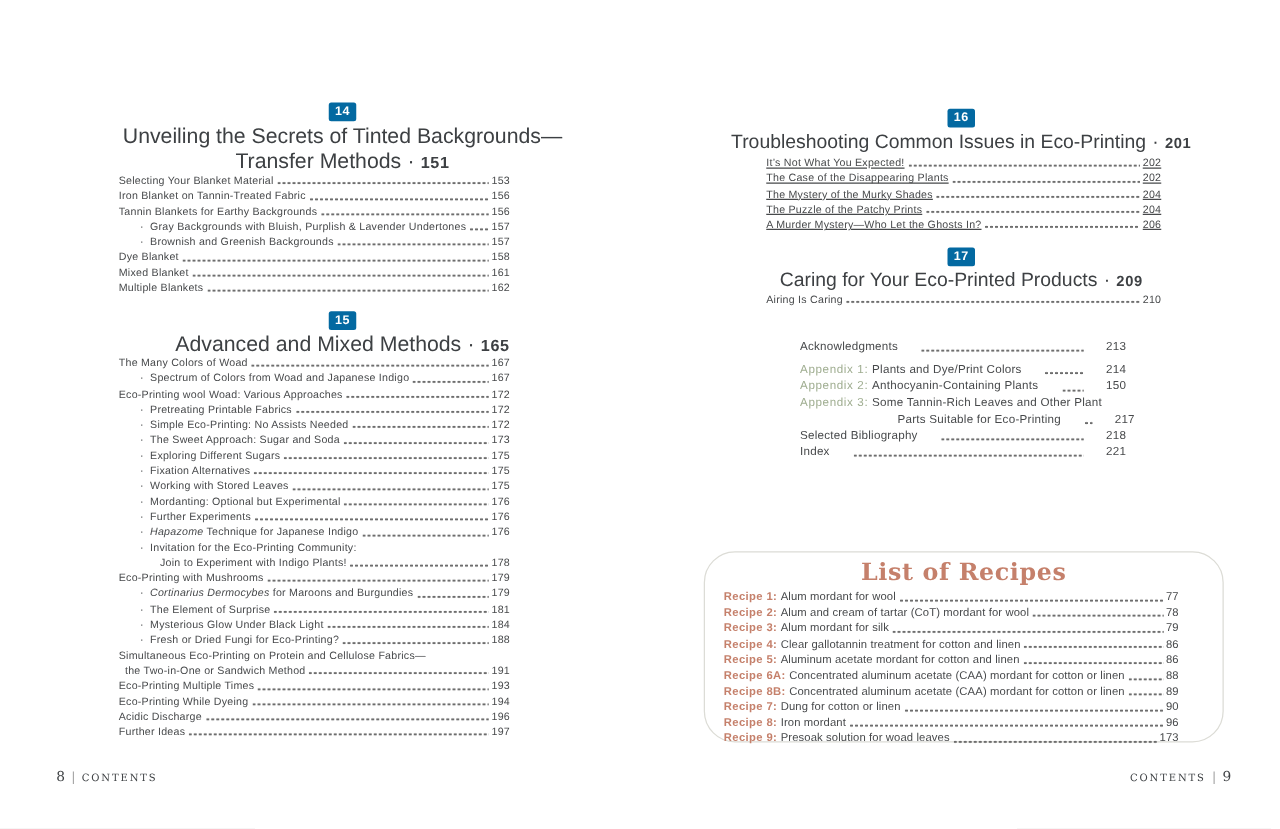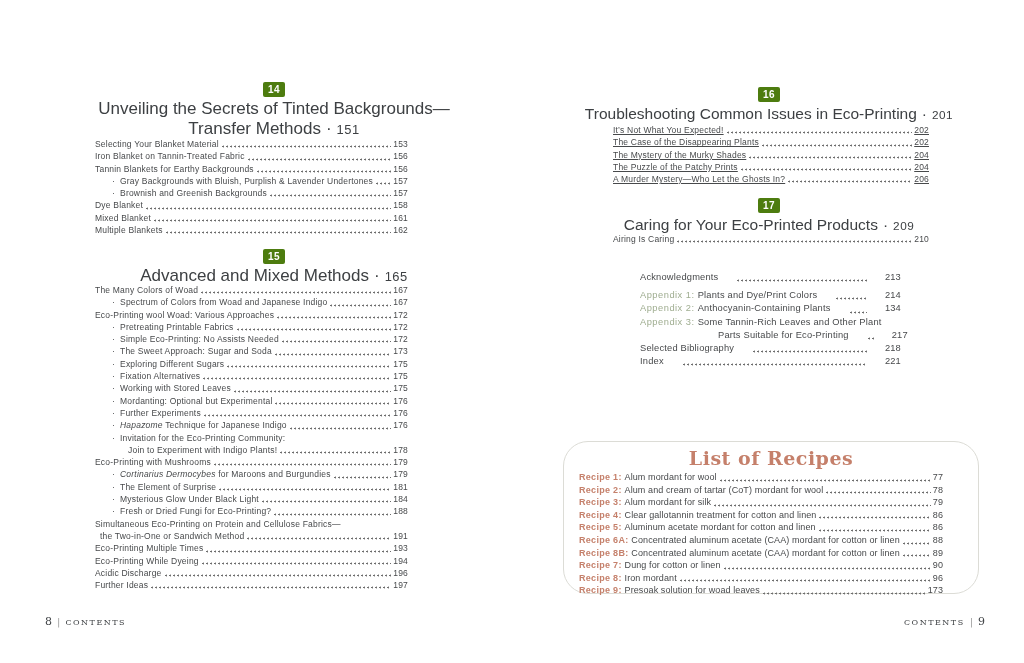--- a/index.html
+++ b/index.html
@@ -6,28 +6,28 @@
   .spread {
     position:relative; width:1024px; height:663px; background:#ffffff;
     font-family:"Liberation Sans","DejaVu Sans",sans-serif;
     color:#47494b; overflow:hidden; margin:0 auto;
   }
   .abs { position:absolute; }
 
   
   .ch-head { text-align:center; }
   .badge {
-    display:inline-block; background:#4d7c0f; color:#ffffff;
+    display:inline-block; background:#0369a1; color:#ffffff;
     font-size:10px; font-weight:bold; line-height:1;
     padding:3px 5px 2px 5px; border-radius:2px; letter-spacing:0.5px;
   }
   .ch-title { margin-top:2px; font-size:17px; line-height:20px; color:#3d4043; }
   .ch-title .line { display:block; }
   .ch-title .sep { padding:0 5px; }
-  .ch-title .ch-page { font-size:0.76em; font-weight:normal; letter-spacing:0.5px; }
+  .ch-title .ch-page { font-size:0.76em; font-weight:bold; letter-spacing:0.5px; }
   #ch16-head .ch-title, #ch17-head .ch-title { font-size:15.5px; }
 
   
   .entries { font-size:8.5px; letter-spacing:0.2px; }
   .row { display:flex; align-items:flex-end; line-height:12.3px; white-space:nowrap; }
   .row .txt { flex:0 0 auto; }
   .row .pg { flex:0 0 auto; }
   .dots {
     flex:1 1 auto; min-width:6px; height:3px; margin:0 2px 2px 3px;
     background-image:radial-gradient(circle at 1.2px 1.5px, #6d6d6d 0.9px, transparent 1.15px);
@@ -308,21 +308,21 @@
         <span class="pg">213</span>
       </div>
       <div class="row lvl-top">
         <span class="txt"><span class="prefix appendix">Appendix 1: </span>Plants and Dye/Print Colors</span>
         <span class="dots"></span>
         <span class="pg">214</span>
       </div>
       <div class="row lvl-top">
         <span class="txt"><span class="prefix appendix">Appendix 2: </span>Anthocyanin-Containing Plants</span>
         <span class="dots"></span>
-        <span class="pg">134</span>
+        <span class="pg">150</span>
       </div>
       <div class="row lvl-top">
         <span class="txt"><span class="prefix appendix">Appendix 3: </span>Some Tannin-Rich Leaves and Other Plant</span>
       </div>
       <div class="row lvl-cont-deep">
         <span class="txt">Parts Suitable for Eco-Printing</span>
         <span class="dots"></span>
         <span class="pg">217</span>
       </div>
       <div class="row lvl-top">

